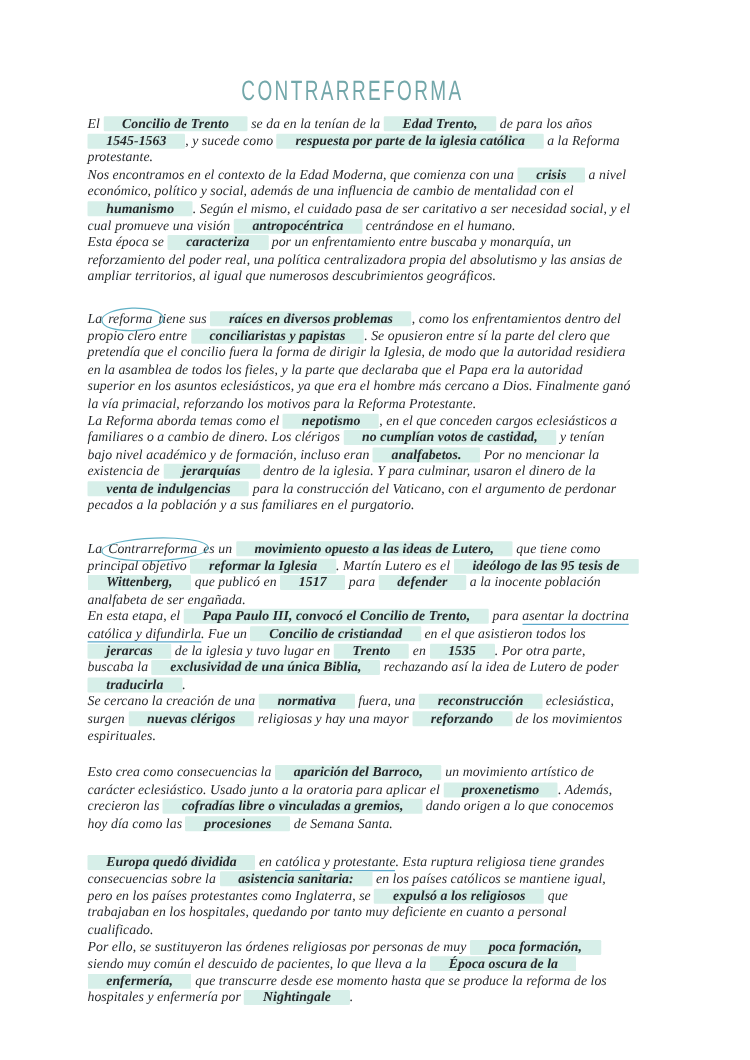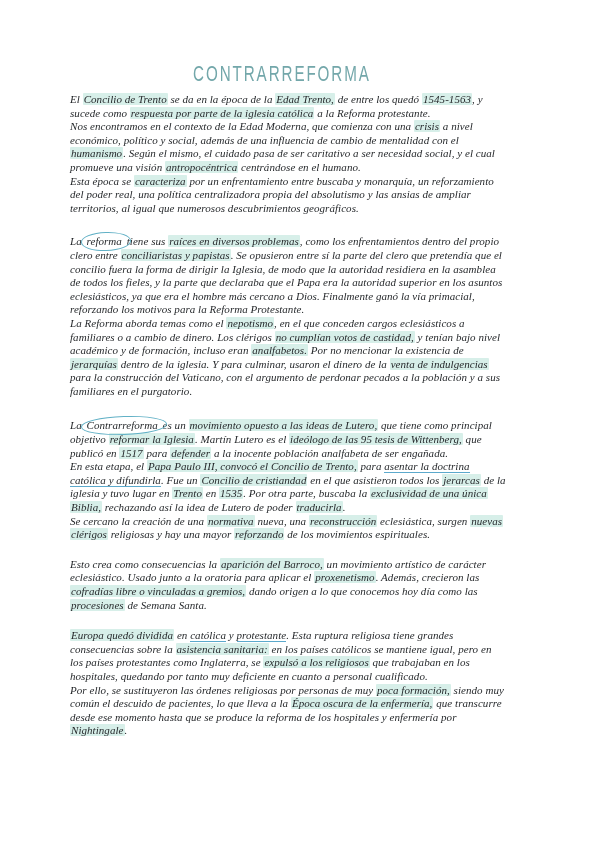--- a/index.html
+++ b/index.html
@@ -22,44 +22,44 @@
     margin:8px 58px 0 70px;
     font-style:italic;
     font-size:11px;line-height:13.6px;
     color:var(--color-text,#26292c);
     letter-spacing:0.05px;
     text-align:left;
   }
   .para{margin:0;}
   .hl{
     background:var(--color-highlight,#d7efe9);
-    padding:0 1px;border-radius:1px;
-    box-decoration-break:clone;-webkit-box-decoration-break:clone;
+    padding:0 15px;border-radius:1px;
+    box-decoration-break:clone;font-weight:bold;-webkit-box-decoration-break:clone;
   }
   .ul{border-bottom:1.5px solid var(--color-underline,#5ca9cc);}
   .circled{position:relative;display:inline-block;padding:0 2px;}
   .circled::before{
     content:"";position:absolute;left:-4px;right:-7px;top:-3px;bottom:-2px;
     border:1.5px solid var(--color-annotation-stroke,#62b1c6);
     border-radius:50%;transform:rotate(-2deg);pointer-events:none;
   }
 </style>
 </head>
 <body>
 
 <div class="page">
   <div class="title-wrap">
     <h1 class="doc-title">CONTRARREFORMA</h1>
   </div>
   <div class="doc-body">
-      <div class="para"><span>El </span><span class="hl">Concilio de Trento</span><span> se da en la época de la </span><span class="hl">Edad Trento,</span><span> de entre los quedó </span><span class="hl">1545-1563</span><span>, y sucede como </span><span class="hl">respuesta por parte de la iglesia católica</span><span> a la Reforma protestante.</span></div>
+      <div class="para"><span>El </span><span class="hl">Concilio de Trento</span><span> se da en la tenían de la </span><span class="hl">Edad Trento,</span><span> de para los años </span><span class="hl">1545-1563</span><span>, y sucede como </span><span class="hl">respuesta por parte de la iglesia católica</span><span> a la Reforma protestante.</span></div>
       <div class="para"><span>Nos encontramos en el contexto de la Edad Moderna, que comienza con una </span><span class="hl">crisis</span><span> a nivel económico, político y social, además de una influencia de cambio de mentalidad con el </span><span class="hl">humanismo</span><span>. Según el mismo, el cuidado pasa de ser caritativo a ser necesidad social, y el cual promueve una visión </span><span class="hl">antropocéntrica</span><span> centrándose en el humano.</span></div>
       <div class="para"><span>Esta época se </span><span class="hl">caracteriza</span><span> por un enfrentamiento entre buscaba y monarquía, un reforzamiento del poder real, una política centralizadora propia del absolutismo y las ansias de ampliar territorios, al igual que numerosos descubrimientos geográficos.</span></div>
       <div class="para" style="margin-top: 20px;"><span>La </span><span class="circled">reforma</span><span> tiene sus </span><span class="hl">raíces en diversos problemas</span><span>, como los enfrentamientos dentro del propio clero entre </span><span class="hl">conciliaristas y papistas</span><span>. Se opusieron entre sí la parte del clero que pretendía que el concilio fuera la forma de dirigir la Iglesia, de modo que la autoridad residiera en la asamblea de todos los fieles, y la parte que declaraba que el Papa era la autoridad superior en los asuntos eclesiásticos, ya que era el hombre más cercano a Dios. Finalmente ganó la vía primacial, reforzando los motivos para la Reforma Protestante.</span></div>
       <div class="para"><span>La Reforma aborda temas como el </span><span class="hl">nepotismo</span><span>, en el que conceden cargos eclesiásticos a familiares o a cambio de dinero. Los clérigos </span><span class="hl">no cumplían votos de castidad,</span><span> y tenían bajo nivel académico y de formación, incluso eran </span><span class="hl">analfabetos.</span><span> Por no mencionar la existencia de </span><span class="hl">jerarquías</span><span> dentro de la iglesia. Y para culminar, usaron el dinero de la </span><span class="hl">venta de indulgencias</span><span> para la construcción del Vaticano, con el argumento de perdonar pecados a la población y a sus familiares en el purgatorio.</span></div>
       <div class="para" style="margin-top: 21px;"><span>La </span><span class="circled">Contrarreforma</span><span> es un </span><span class="hl">movimiento opuesto a las ideas de Lutero,</span><span> que tiene como principal objetivo </span><span class="hl">reformar la Iglesia</span><span>. Martín Lutero es el </span><span class="hl">ideólogo de las 95 tesis de Wittenberg,</span><span> que publicó en </span><span class="hl">1517</span><span> para </span><span class="hl">defender</span><span> a la inocente población analfabeta de ser engañada.</span></div>
       <div class="para"><span>En esta etapa, el </span><span class="hl">Papa Paulo III, convocó el Concilio de Trento,</span><span> para </span><span class="ul">asentar la doctrina católica y difundirla</span><span>. Fue un </span><span class="hl">Concilio de cristiandad</span><span> en el que asistieron todos los </span><span class="hl">jerarcas</span><span> de la iglesia y tuvo lugar en </span><span class="hl">Trento</span><span> en </span><span class="hl">1535</span><span>. Por otra parte, buscaba la </span><span class="hl">exclusividad de una única Biblia,</span><span> rechazando así la idea de Lutero de poder </span><span class="hl">traducirla</span><span>.</span></div>
-      <div class="para"><span>Se cercano la creación de una </span><span class="hl">normativa</span><span> nueva, una </span><span class="hl">reconstrucción</span><span> eclesiástica, surgen </span><span class="hl">nuevas clérigos</span><span> religiosas y hay una mayor </span><span class="hl">reforzando</span><span> de los movimientos espirituales.</span></div>
+      <div class="para"><span>Se cercano la creación de una </span><span class="hl">normativa</span><span> fuera, una </span><span class="hl">reconstrucción</span><span> eclesiástica, surgen </span><span class="hl">nuevas clérigos</span><span> religiosas y hay una mayor </span><span class="hl">reforzando</span><span> de los movimientos espirituales.</span></div>
       <div class="para" style="margin-top: 16px;"><span>Esto crea como consecuencias la </span><span class="hl">aparición del Barroco,</span><span> un movimiento artístico de carácter eclesiástico. Usado junto a la oratoria para aplicar el </span><span class="hl">proxenetismo</span><span>. Además, crecieron las </span><span class="hl">cofradías libre o vinculadas a gremios,</span><span> dando origen a lo que conocemos hoy día como las </span><span class="hl">procesiones</span><span> de Semana Santa.</span></div>
       <div class="para" style="margin-top: 17px;"><span class="hl">Europa quedó dividida</span><span> en </span><span class="ul">católica</span><span> y </span><span class="ul">protestante</span><span>. Esta ruptura religiosa tiene grandes consecuencias sobre la </span><span class="hl">asistencia sanitaria:</span><span> en los países católicos se mantiene igual, pero en los países protestantes como Inglaterra, se </span><span class="hl">expulsó a los religiosos</span><span> que trabajaban en los hospitales, quedando por tanto muy deficiente en cuanto a personal cualificado.</span></div>
       <div class="para"><span>Por ello, se sustituyeron las órdenes religiosas por personas de muy </span><span class="hl">poca formación,</span><span> siendo muy común el descuido de pacientes, lo que lleva a la </span><span class="hl">Época oscura de la enfermería,</span><span> que transcurre desde ese momento hasta que se produce la reforma de los hospitales y enfermería por </span><span class="hl">Nightingale</span><span>.</span></div>
     </div>
 </div>
 
 </body></html>

